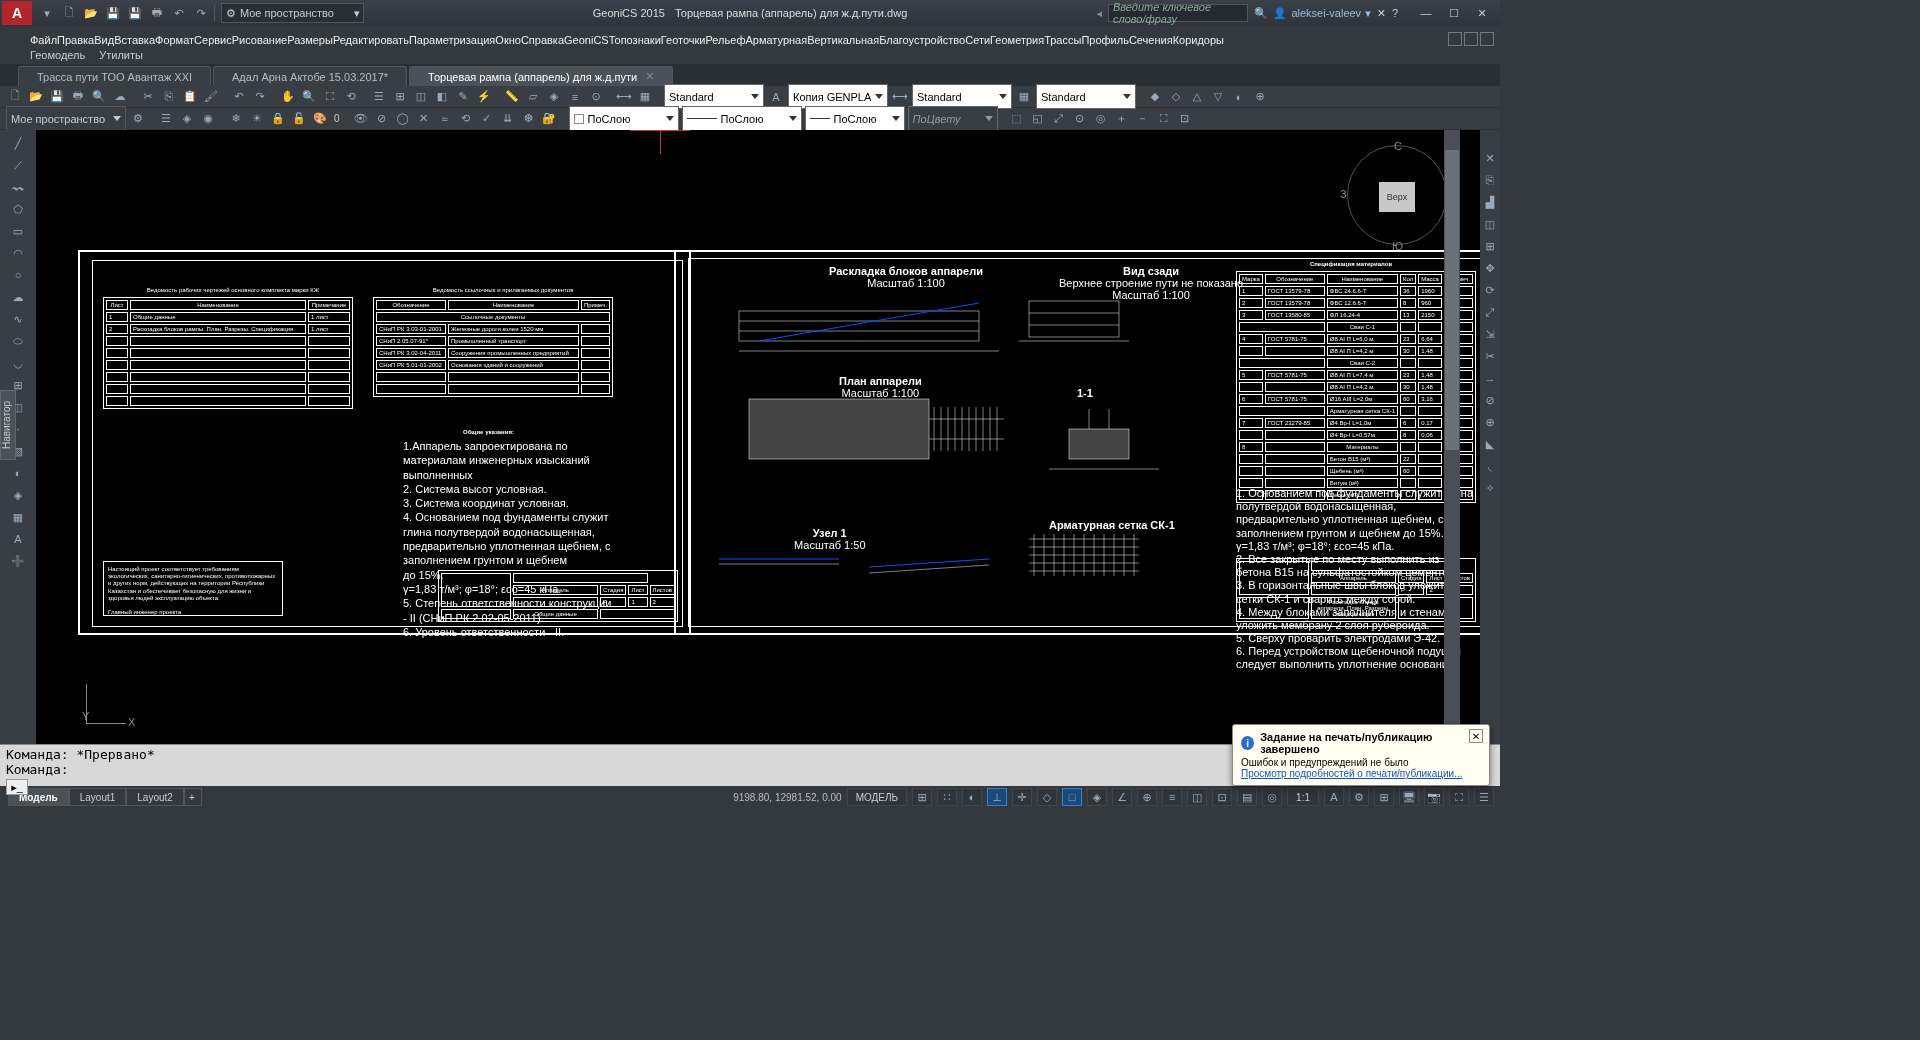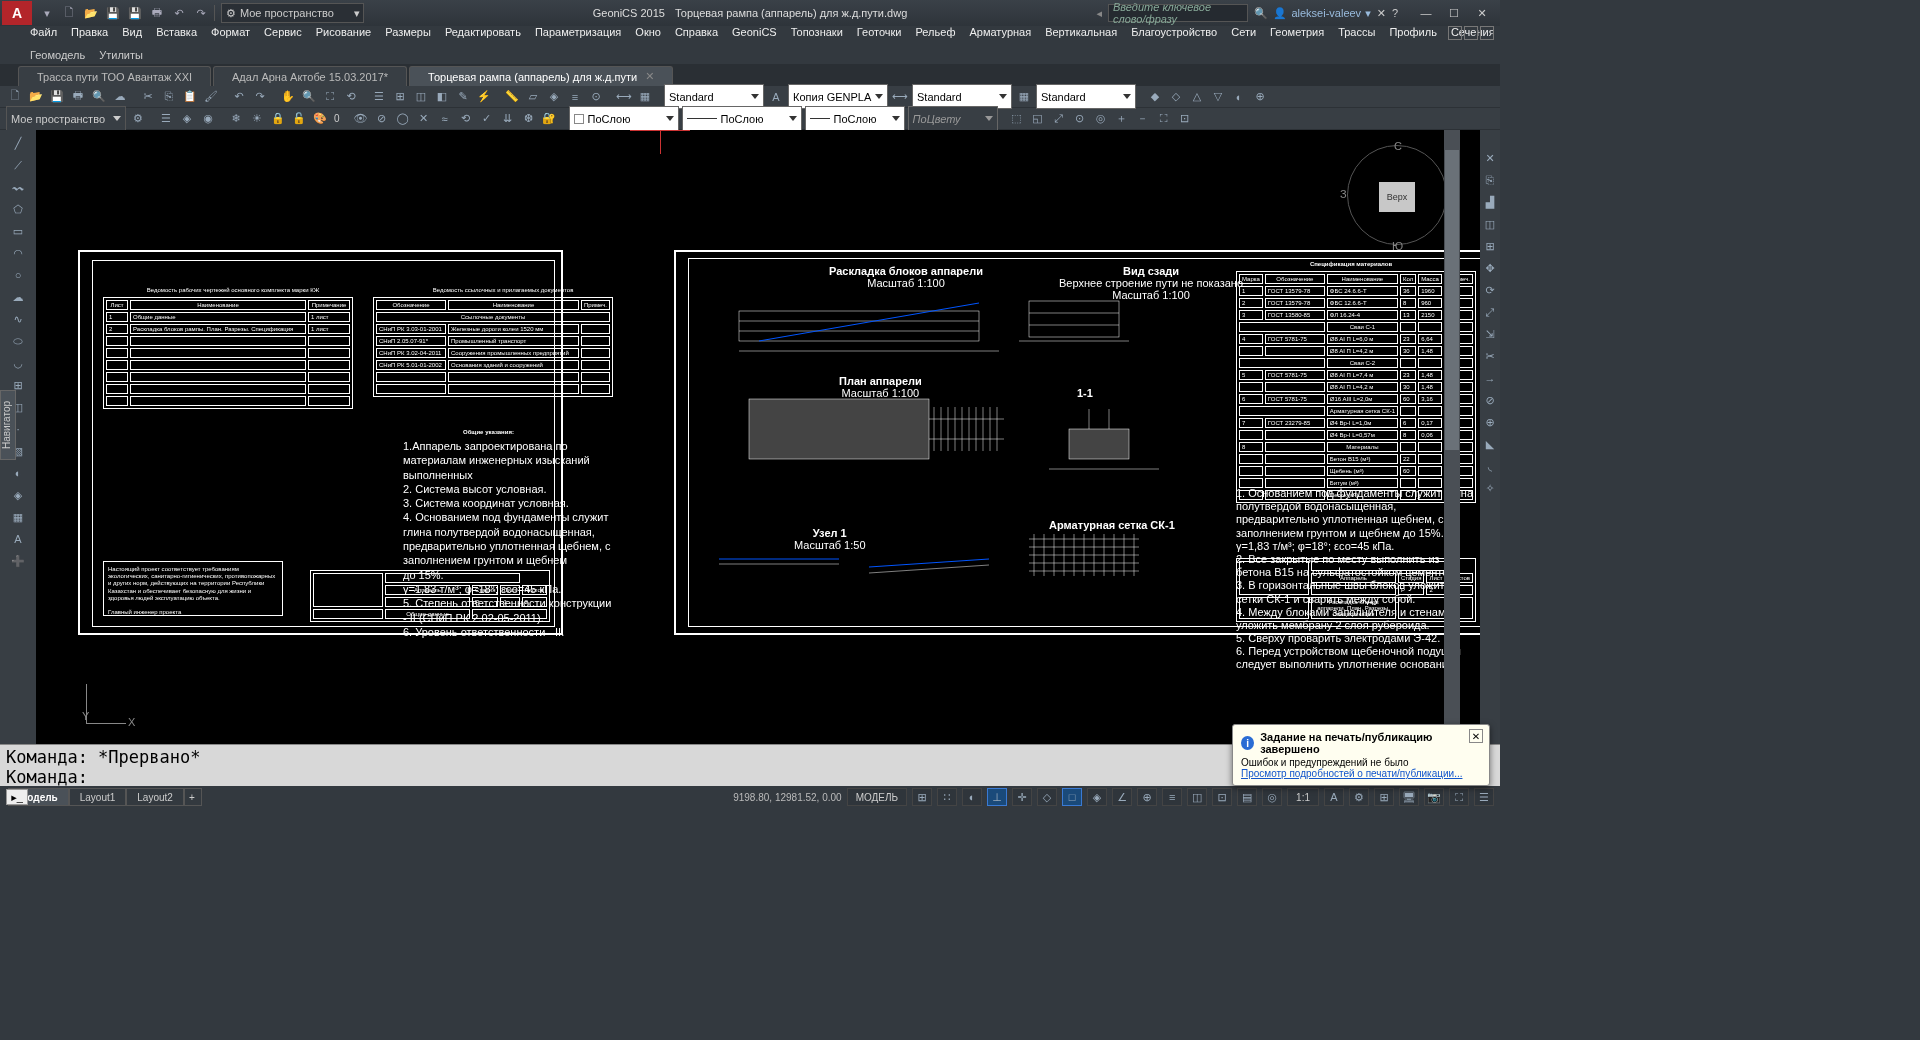--- a/index.html
+++ b/index.html
@@ -10,21 +10,21 @@
 .qat .qbtn { width:18px; height:18px; display:flex; align-items:center; justify-content:center; color:#aab; }
 .qat .sep { width:1px; height:16px; background:#555; }
 .ws-combo { display:flex; align-items:center; height:20px; background:#2a2f35; border:1px solid #555; margin:0 6px; padding:0 4px; color:#ccc; }
 .ws-combo .gear { margin-right:4px; }
 .title-center { position:absolute; left:50%; transform:translateX(-50%); display:flex; gap:10px; color:#ddd; }
 .title-right { position:absolute; right:4px; display:flex; align-items:center; gap:6px; }
 .search-box { width:140px; height:18px; background:#252a30; border:1px solid #555; color:#8a9; font-style:italic; padding:0 4px; display:flex; align-items:center; }
 .login { display:flex; align-items:center; gap:4px; color:#9bd; }
 .winbtns { display:flex; gap:0; margin-left:8px; }
 .winbtns div { width:28px; height:20px; display:flex; align-items:center; justify-content:center; color:#ccc; }
-.menubar { height:20px; background:#33393f; display:flex; align-items:flex-start; padding:0 30px; gap:14px; position:relative; }
+.menubar { height:20px; background:#33393f; display:flex; align-items:flex-end; padding:0 30px; gap:0; position:relative; }
 .menubar span { color:#eee; }
 .menubar .mdi { position:absolute; right:6px; display:flex; gap:2px; }
 .menubar .mdi div { width:14px; height:14px; border:1px solid #777; }
 .menu2 { height:18px; background:#33393f; display:flex; align-items:center; padding:0 30px; gap:14px; }
 .doctabs { height:22px; background:#2a2f34; display:flex; align-items:flex-end; padding-left:18px; gap:2px; }
 .doctab { height:20px; padding:0 18px; background:#383e44; border:1px solid #555; border-bottom:none; border-radius:3px 3px 0 0; display:flex; align-items:center; color:#bbb;margin-top:40px; }
 .doctab.active { background:#4a5158; color:#fff; }
 .doctab .x { margin-left:8px; color:#888; }
 .toolbars { background:#383e44; }
 .trow { height:22px; display:flex; align-items:center; padding:0 6px; gap:3px; border-bottom:1px solid #2c3136; }
@@ -33,21 +33,21 @@
 .combo { height:25px; background:#fff; border:1px solid #666; display:flex; align-items:center; padding:0 4px; color:#000; font-size:10px; }
 .combo .arr { margin-left:auto; border-left:4px solid transparent; border-right:4px solid transparent; border-top:5px solid #333; }
 .combo.dark { background:#383e44; color:#999; font-style:italic; }
 .combo.dark .arr { border-top-color:#999; }
 .main { position:relative; height:614px; background:#33393f; display:flex; }
 .ltool { width:36px; background:#383e44; display:flex; flex-direction:column; align-items:center; padding-top:4px; gap:4px; }
 .ltool .lb { width:20px; height:18px; display:flex; align-items:center; justify-content:center; color:#9ab; }
 .nav-tab { position:absolute; left:0; top:260px; width:16px; height:70px; background:#4a5158; border:1px solid #666; writing-mode:vertical-rl; text-align:center; font-size:10px; color:#ccc; transform:rotate(180deg); }
 .canvas { flex:1; background:#000; position:relative; overflow:hidden; }
 .sheet { position:absolute; border:2px solid #fff; }
-.sheet1 { left:42px; top:120px; width:485px; height:385px; }
+.sheet1 { left:42px; top:120px; width:613px; height:385px; }
 .sheet2 { left:638px; top:120px; width:815px; height:385px;text-decoration:underline; }
 .inner { position:absolute; border:1px solid #fff; }
 .tbl { position:absolute; border:1px solid #fff; font-size:6px; color:#fff; }
 .tbl td,.tbl th { border:1px solid #fff; padding:1px 2px; font-size:6px; color:#fff; }
 .tbl th { font-weight:normal; }
 .txt { position:absolute; color:#fff; font-size:6px; }
 .ucs { position:absolute; left:50px; bottom:20px; }
 .ucs .yv { position:absolute; width:1px; height:40px; background:#888; bottom:0; }
 .ucs .xv { position:absolute; width:40px; height:1px; background:#888; bottom:0; }
 .ucs .yl { position:absolute; top:-14px; left:-4px; color:#888; }
@@ -58,21 +58,21 @@
 .vc-n,.vc-s,.vc-e,.vc-w { position:absolute; color:#888; font-size:11px; }
 .vc-n { left:52px; top:0; } .vc-s { left:50px; bottom:-2px; } .vc-e { right:0; top:48px; } .vc-w { left:-2px; top:48px; }
 .cross { position:absolute; left:624px; top:0; pointer-events:none; }
 .cross .cv { width:1px; height:24px; background:#c33; position:absolute; }
 .cross .ch { width:60px; height:1px; background:#c33; position:absolute; top:0; left:-30px; }
 .rtool { width:20px; background:#383e44; display:flex; flex-direction:column; align-items:center; padding-top:20px; gap:6px; }
 .rtool .rb { width:16px; height:16px; color:#9ab; display:flex; align-items:center; justify-content:center; }
 .vscroll { width:16px; background:#4a4f55; position:absolute; right:20px; top:0; bottom:0; }
 .vscroll .thumb { width:14px; height:300px; background:#6a7178; margin:20px 1px; }
 .cmdarea { height:42px; background:#d8d8d8; border-top:1px solid #888; color:#000; padding:2px 6px; position:relative; }
-.cmdline { font-family:Consolas,monospace; font-size:17px; color:#000; }
+.cmdline { font-family:Consolas,monospace; font-size:13px; color:#000; }
 .cmdinput { display:flex; align-items:center; margin-top:2px; }
 .cmdinput .prompt { width:22px; height:16px; background:#eee; border:1px solid #999; display:flex; align-items:center; justify-content:center; margin-right:4px; }
 .cmdinput input { flex:1; border:none; background:#d8d8d8; font-style:italic; color:#888; font-family:Consolas,monospace; outline:none; }
 .notif { position:absolute; right:10px; bottom:26px; width:258px; height:62px; background:#fffef0; border:1px solid #888; border-radius:3px; padding:6px 8px; color:#000; box-shadow:0 2px 6px rgba(0,0,0,.5); }
 .notif .nt { display:flex; align-items:center; gap:6px; font-weight:bold; font-size:11px; }
 .notif .ni { width:14px; height:14px; background:#2a6cd4; border-radius:50%; color:#fff; display:flex; align-items:center; justify-content:center; font-size:10px; }
 .notif .nx { position:absolute; right:6px; top:4px; width:14px; height:14px; border:1px solid #888; display:flex; align-items:center; justify-content:center; font-size:10px; }
 .notif .nb { font-size:10px; margin-top:2px; }
 .notif .nl { color:#15c; text-decoration:underline; font-size:10px; }
 .status { height:22px; background:#33393f; display:flex; align-items:center; }

